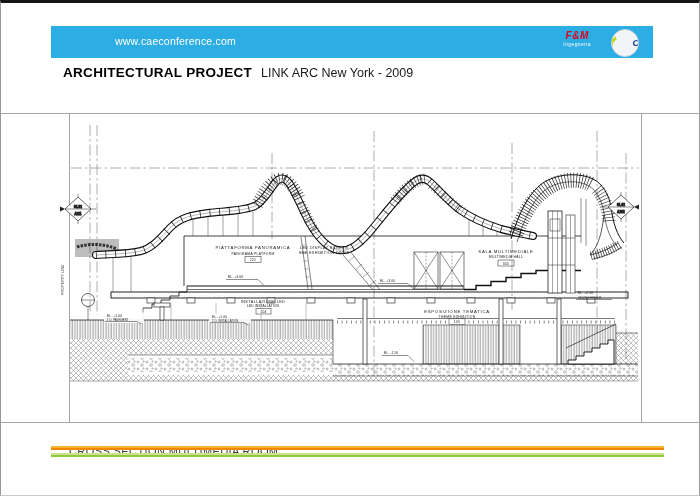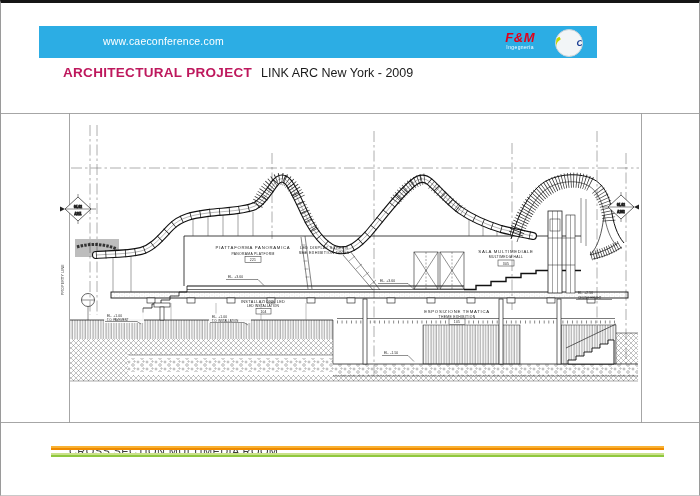--- a/index.html
+++ b/index.html
@@ -1,30 +1,30 @@
 <!DOCTYPE html>
 <html><head>
 <meta charset="utf-8">
 <style>
   html,body{margin:0;padding:0;background:#e8e8e8;}
   .slide{position:relative;width:700px;height:496px;background:#fff;margin:0 auto;
     border-top:3px solid #151515;border-left:1px solid #9a9a9a;border-right:1px solid #9a9a9a;border-bottom:1px solid #c9c9c9;
     box-sizing:border-box;overflow:hidden;font-family:"Liberation Sans",sans-serif;}
-  .topbar{position:absolute;left:38px;top:23px;width:558px;height:32px;background:#2CADE4;}
+  .topbar{position:absolute;left:50px;top:23px;width:602px;height:32px;background:#2CADE4;}
   .url{position:absolute;left:64px;top:9px;color:#fff;font-size:10.5px;letter-spacing:.2px;cursor:pointer;}
   .fm{position:absolute;right:62px;top:5px;text-align:center;line-height:1;}
-  .fm-t{display:block;color:#E2001A;font-weight:bold;font-style:italic;font-size:13px;letter-spacing:.5px;}
+  .fm-t{display:block;color:#E2001A;font-weight:bold;font-style:italic;font-size:10px;letter-spacing:.5px;}
   .fm-s{display:block;color:#fff;font-size:5px;margin-top:1px;letter-spacing:.4px;}
   .cae{position:absolute;right:14px;top:3px;width:26px;height:26px;border-radius:50%;
     background:#f2f5f7;border:1px solid #c9d2d8;display:flex;align-items:center;justify-content:center;overflow:hidden;}
   .cae-cres{position:absolute;left:-3px;bottom:-4px;width:19px;height:19px;border-radius:50%;
     border:3px solid #C3D600;border-top-color:transparent;border-right-color:transparent;transform:rotate(15deg);}
   .cae-t{position:relative;color:#1B3E94;font-weight:bold;font-style:italic;font-size:9px;padding-left:34px;}
   .titlerow{position:absolute;left:62px;top:60px;white-space:nowrap;}
-  .t-red{color:#be185d;font-weight:bold;font-size:13.5px;letter-spacing:.3px;}
+  .t-red{color:#000000;font-weight:bold;font-size:13.5px;letter-spacing:.3px;}
   .t-black{color:#1a1a1a;font-size:12.5px;margin-left:9px;}
   .drawing{position:absolute;left:0;top:105px;}
   .caption{position:absolute;left:68px;top:442px;font-size:11px;color:#3d3d3d;letter-spacing:.4px;}
   .bar{position:absolute;left:50px;width:613px;height:4px;}
   .bar.orange{top:443px;background:linear-gradient(#F9B233 0%,#F9B233 38%,#EF8A00 38%,#EF8A00 100%);}
   .bar.green{top:450px;background:linear-gradient(#CBE18A 0%,#CBE18A 38%,#8FC83F 38%,#8FC83F 100%);}
   svg text{font-family:"Liberation Sans",sans-serif;fill:#222;}
   .t43{font-size:4.3px;letter-spacing:.7px;}
   .t38{font-size:3.8px;letter-spacing:.4px;}
   .t34{font-size:3.4px;letter-spacing:.3px;}

